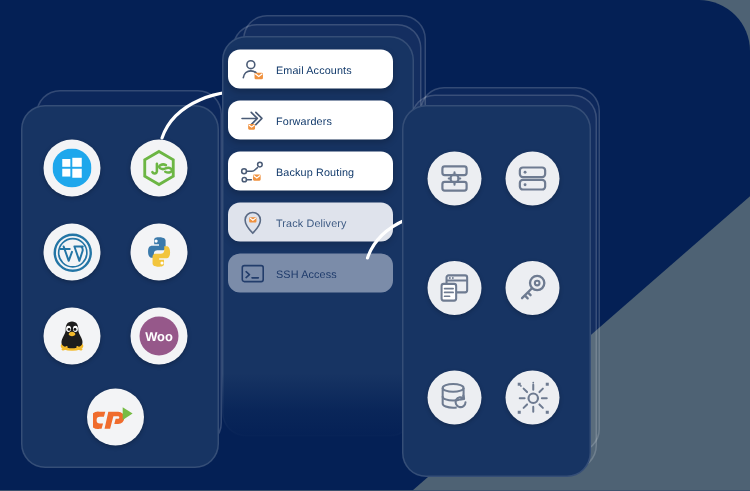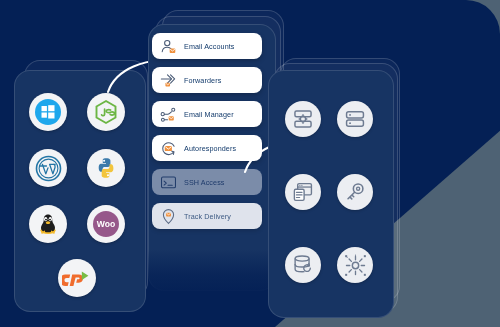--- a/index.html
+++ b/index.html
@@ -207,48 +207,39 @@
       <div class="menu-item">
         <svg class="mi-icon" viewBox="0 0 20 20">
           <circle cx="3.2" cy="9.6" r="1.9" fill="none" stroke="#4a5b76" stroke-width="1.2"></circle>
           <circle cx="15.6" cy="4.4" r="1.8" fill="none" stroke="#4a5b76" stroke-width="1.2"></circle>
           <circle cx="3.4" cy="16.2" r="1.7" fill="none" stroke="#4a5b76" stroke-width="1.2"></circle>
           <path d="M5.1 9.6 h4.3 c2 0 2.4-1.6 4.4-2.9" fill="none" stroke="#4a5b76" stroke-width="1.2" stroke-linecap="round"></path>
           <path d="M5.1 16.2 h3.8" fill="none" stroke="#4a5b76" stroke-width="1.2" stroke-linecap="round"></path>
           <rect x="10.2" y="12.2" width="6" height="4.8" rx=".9" fill="#f0913e"></rect>
           <path d="M10.7 13 l2.5 1.9 l2.5-1.9" fill="none" stroke="#fff" stroke-width=".95"></path>
         </svg>
-        <span class="mi-label">Email Manager</span>
-      </div>
-
-      <div class="menu-item">
-        <svg class="mi-icon" viewBox="0 0 20 20">
-          <path d="M16.6 7.3 A7 7 0 1 0 16.2 13.8" fill="none" stroke="#4a5b76" stroke-width="1.25" stroke-linecap="round"></path>
-          <path d="M13.6 13 l2.8 1 l-.6 2.9" fill="none" stroke="#4a5b76" stroke-width="1.25" stroke-linecap="round" stroke-linejoin="round"></path>
-          <rect x="5.6" y="7.1" width="8.4" height="5.9" rx="1" fill="#f0913e"></rect>
-          <path d="M6.2 7.9 l3.6 2.8 l3.6-2.8" fill="none" stroke="#fff" stroke-width="1.05"></path>
-        </svg>
-        <span class="mi-label">Autoresponders</span>
-      </div>
-
-      <div class="menu-item faded">
-        <svg class="mi-icon" viewBox="0 0 20 20">
-          <rect x="1.8" y="3.6" width="16.4" height="12.6" rx="1.6" fill="none" stroke="#2a4370" stroke-width="1.25"></rect>
-          <path d="M4.8 8.4 l2.6 2.3 l-2.6 2.3 M9.4 13.2 h5" fill="none" stroke="#2a4370" stroke-width="1.25" stroke-linecap="round" stroke-linejoin="round"></path>
-        </svg>
-        <span class="mi-label">SSH Access</span>
-      </div>
+        <span class="mi-label">Backup Routing</span>
+      </div>
+
 
       <div class="menu-item dim">
         <svg class="mi-icon" viewBox="0 0 20 20">
           <path d="M10 1.9 c-3.3 0-6 2.6-6 5.9 c0 4.3 6 10.3 6 10.3 s6-6 6-10.3 c0-3.3-2.7-5.9-6-5.9z" fill="none" stroke="#5b6b85" stroke-width="1.25"></path>
           <rect x="7.2" y="5.6" width="5.7" height="4.3" rx=".8" fill="#f0913e"></rect>
           <path d="M7.7 6.2 l2.4 1.8 l2.4-1.8" fill="none" stroke="#fff" stroke-width=".9"></path>
         </svg>
         <span class="mi-label">Track Delivery</span>
+      </div>
+
+      <div class="menu-item faded">
+        <svg class="mi-icon" viewBox="0 0 20 20">
+          <rect x="1.8" y="3.6" width="16.4" height="12.6" rx="1.6" fill="none" stroke="#2a4370" stroke-width="1.25"></rect>
+          <path d="M4.8 8.4 l2.6 2.3 l-2.6 2.3 M9.4 13.2 h5" fill="none" stroke="#2a4370" stroke-width="1.25" stroke-linecap="round" stroke-linejoin="round"></path>
+        </svg>
+        <span class="mi-label">SSH Access</span>
       </div>
 
     </div>
     <div id="mid-fade"></div>
   </div>
 
   <svg class="arrow" id="arrow-2" viewBox="0 0 72 46">
     <path d="M2 40 C 10 16, 42 6, 62 10" fill="none" stroke="#ffffff" stroke-width="2.1" stroke-linecap="round"></path>
     <path d="M53 6.5 L63.5 9.6 L60.2 20" fill="none" stroke="#ffffff" stroke-width="2.1" stroke-linecap="round" stroke-linejoin="round"></path>
   </svg>

